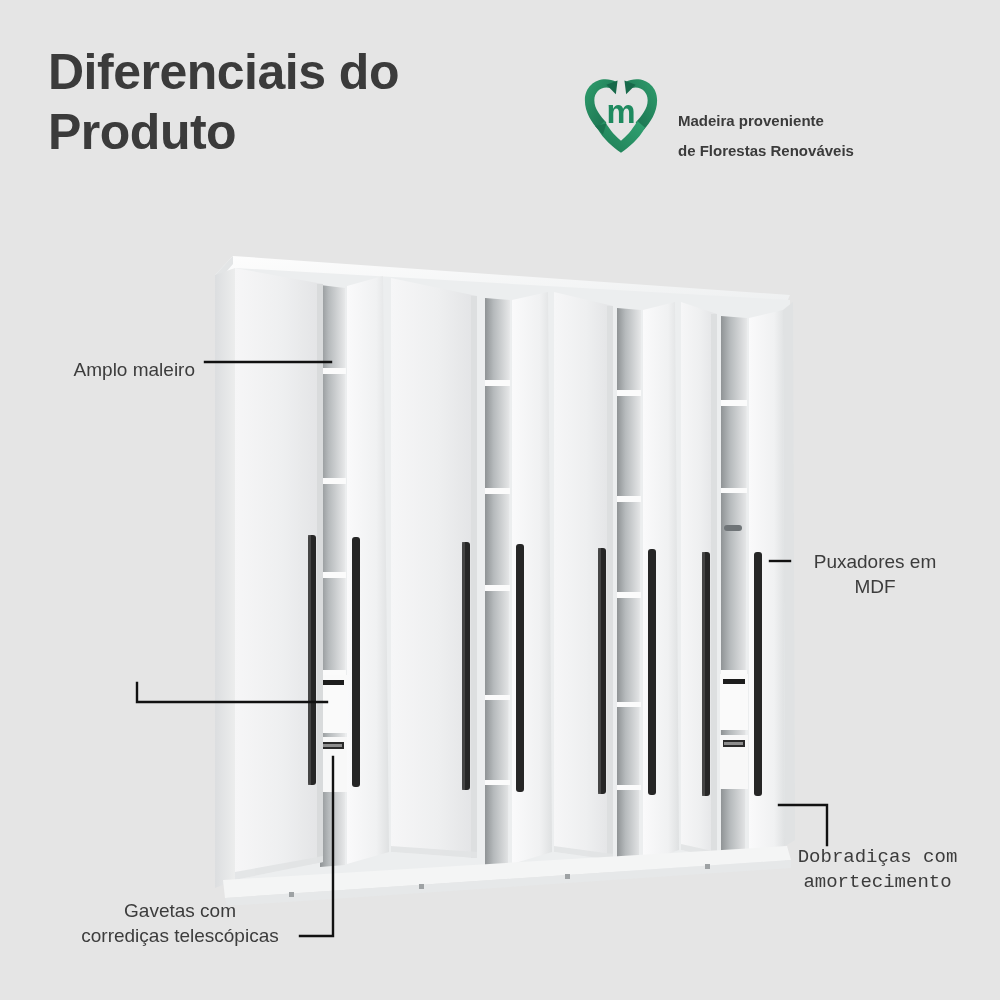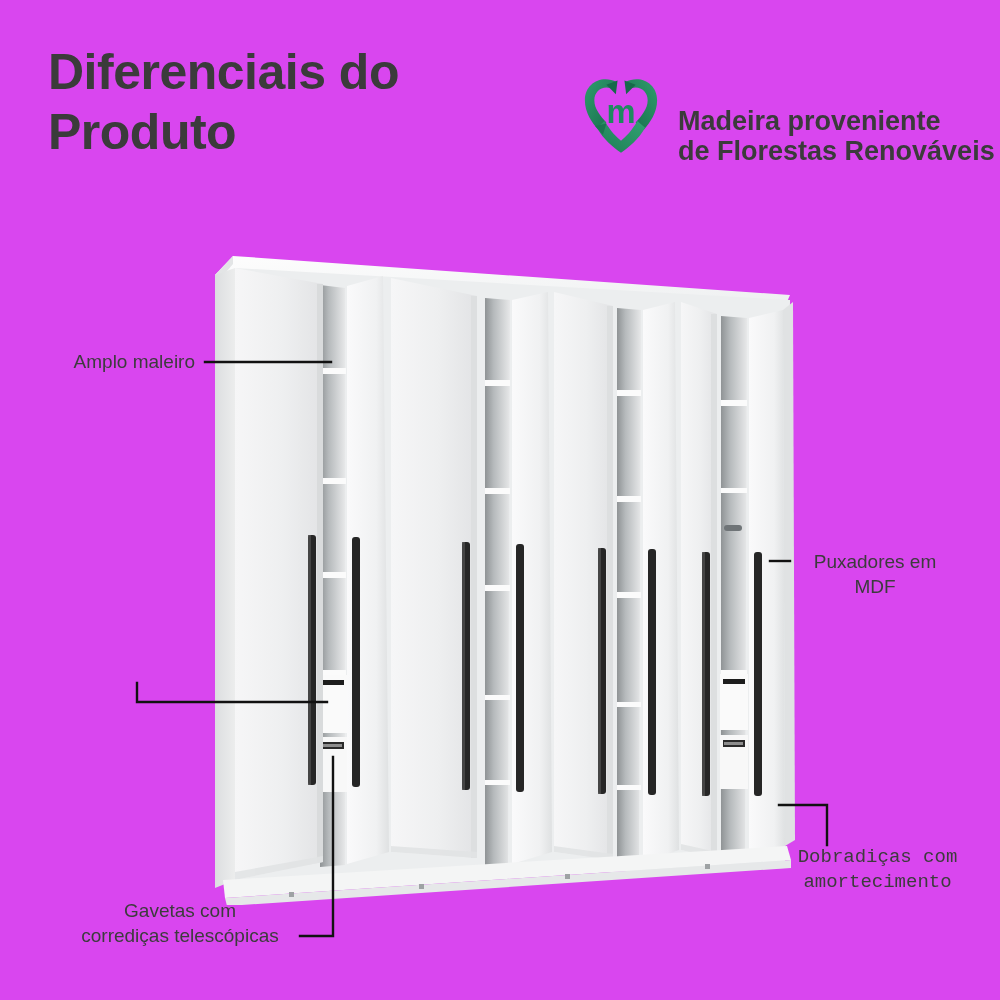--- a/index.html
+++ b/index.html
@@ -5,21 +5,21 @@
   * { box-sizing: border-box; margin: 0; padding: 0; }
   html, body {
     width: 1000px; height: 1000px;
     background: #ffffff;
     font-family: "Liberation Sans", sans-serif;
     overflow: hidden;
   }
   #stage {
     position: relative;
     width: 1000px; height: 1000px;
-    background: #d946ef;
+    background: #e5e5e5;
   }
 
   
   #page-title {
     position: absolute;
     left: 48px; top: 42px;
     width: 470px;
     font-size: 50px;
     line-height: 60px;
     font-weight: 700;
@@ -30,21 +30,21 @@
 
   #eco-badge {
     position: absolute;
     left: 578px; top: 62px;
     display: flex;
     align-items: center;
     gap: 14px;
   }
   #eco-badge .logo { width: 86px; height: 86px; flex: 0 0 auto; }
   #eco-badge .badge-text {
-    font-size: 27px;
+    font-size: 15px;
     line-height: 30px;
     font-weight: 700;
     color: #3b3b3b;
     white-space: pre-line;
     margin-top: 44px;
   }
 
   
   #product-art {
     position: absolute;
@@ -54,21 +54,21 @@
   #product-art svg { display: block; width: 600px; height: 665px; }
 
   
   .callout {
     position: absolute;
     font-size: 19px;
     line-height: 25px;
     color: #3c3c3c;
     white-space: pre-line;
   }
-  .callout.right-align { text-align: right; }
+  .callout.right-align { text-align: right; margin-top: 8px; }
   .callout.center-align { text-align: center; }
 
   #label-amplo   { left: 10px;  top: 349px; width: 185px; }
   #label-vers    { left: 10px;  top: 568px; width: 190px; }
   #label-gavetas { left: 60px;  top: 898px; width: 240px; }
   #label-pux     { left: 790px; top: 549px; width: 170px; }
   #label-dobr    { left: 770px; top: 845px; width: 215px; font-family: Liberation Mono, monospace; }
 
   
   #leaders {

